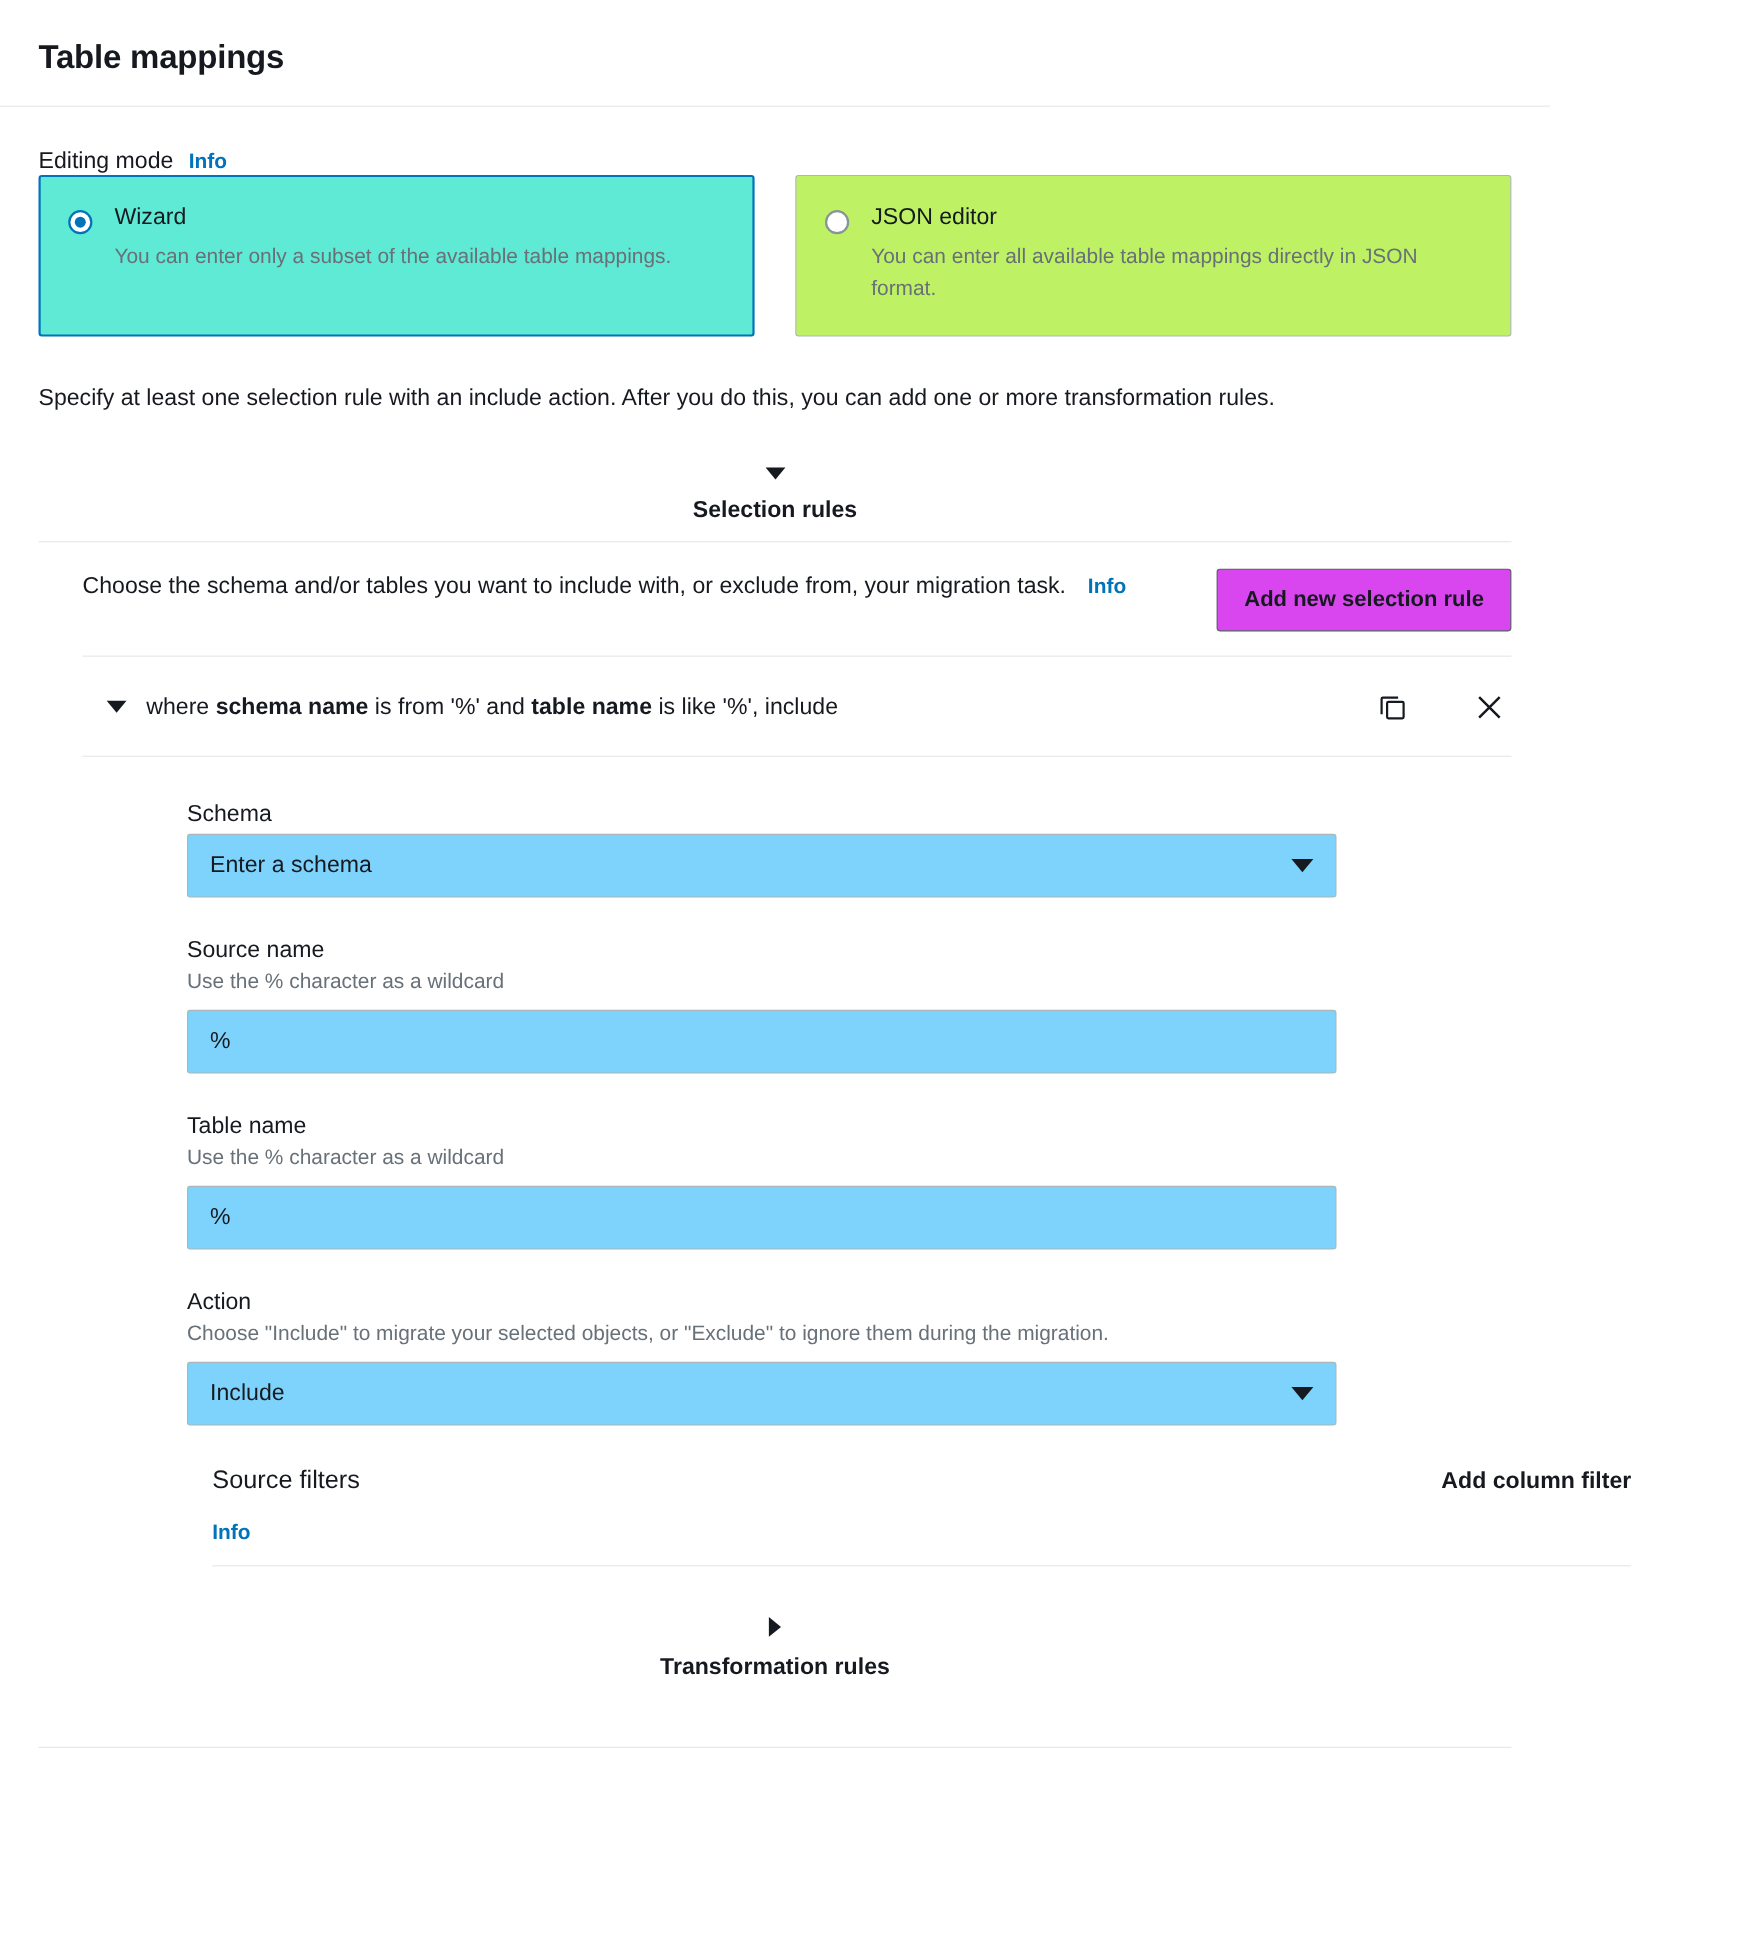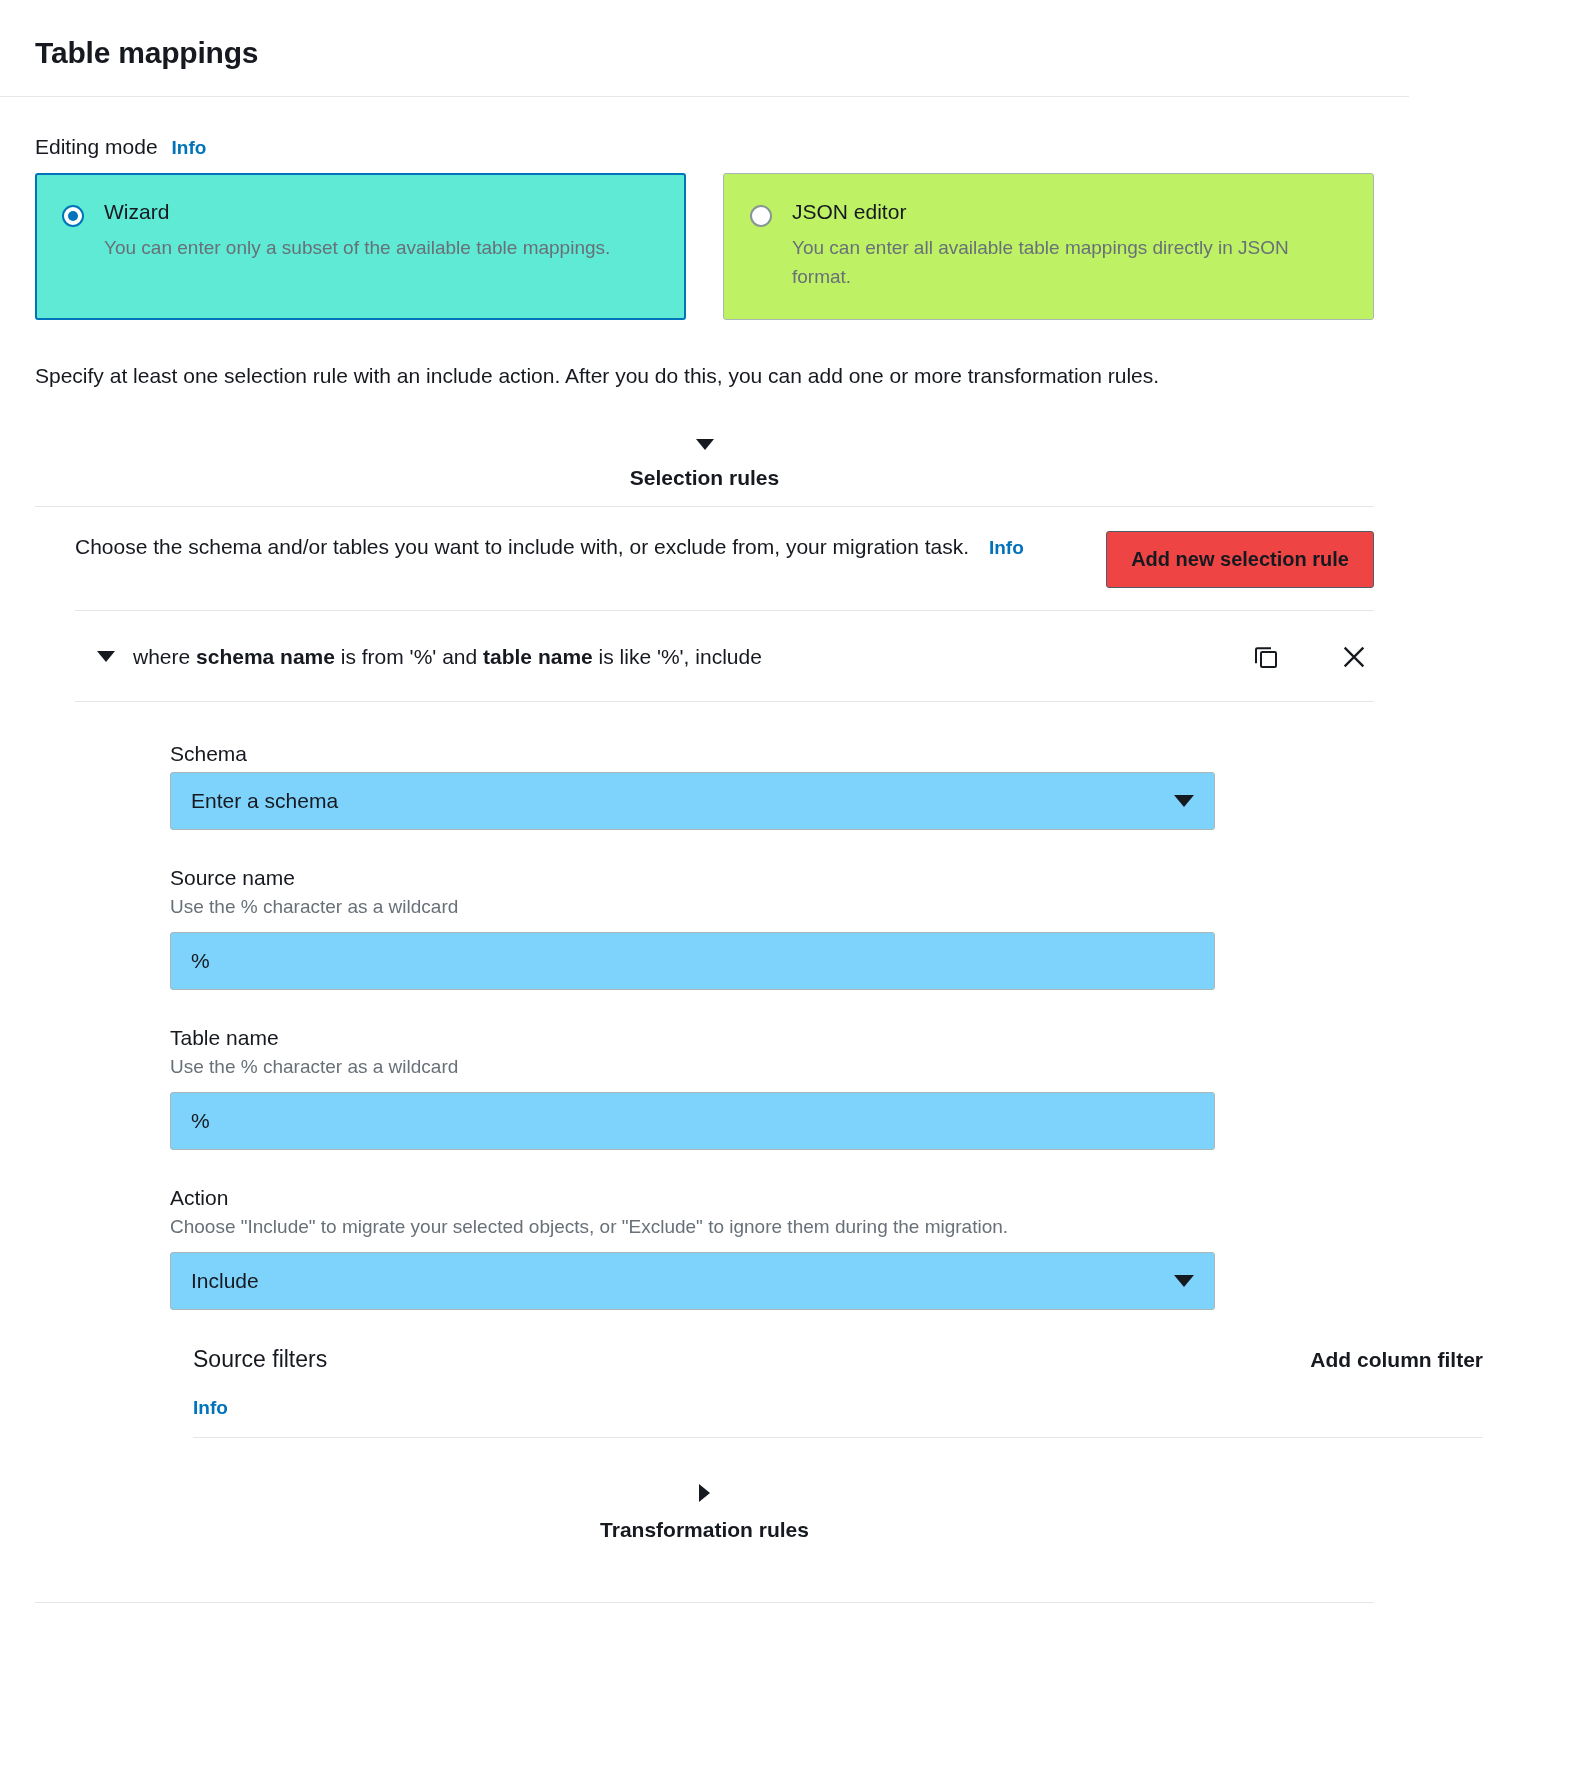--- a/index.html
+++ b/index.html
@@ -43,21 +43,20 @@
   .content {
     padding: 0 35px;
   }
 
   
   .field-label-row {
     display: flex;
     align-items: baseline;
     gap: 14px;
     margin-top: 38px;
-    margin-bottom: 14px;
   }
   .field-label {
     font-size: 21px;
     color: #16191f;
   }
   .info-link {
     font-size: 19px;
     color: #0073bb;
     font-weight: bold;
     cursor: pointer;
@@ -169,21 +168,21 @@
     gap: 20px;
   }
   .subsection-intro-text {
     font-size: 21px;
     line-height: 1.55;
     color: #16191f;
     max-width: 1010px;
   }
   .btn {
     border: 1px solid #545b64;
-    background: #ef4444;
+    background: #d946ef;
     color: #16191f;
     font-weight: bold;
     font-size: 20px;
     border-radius: 3px;
     padding: 16px 24px;
     cursor: pointer;
     white-space: nowrap;
     font-family: "Liberation Sans", sans-serif;
   }
 

